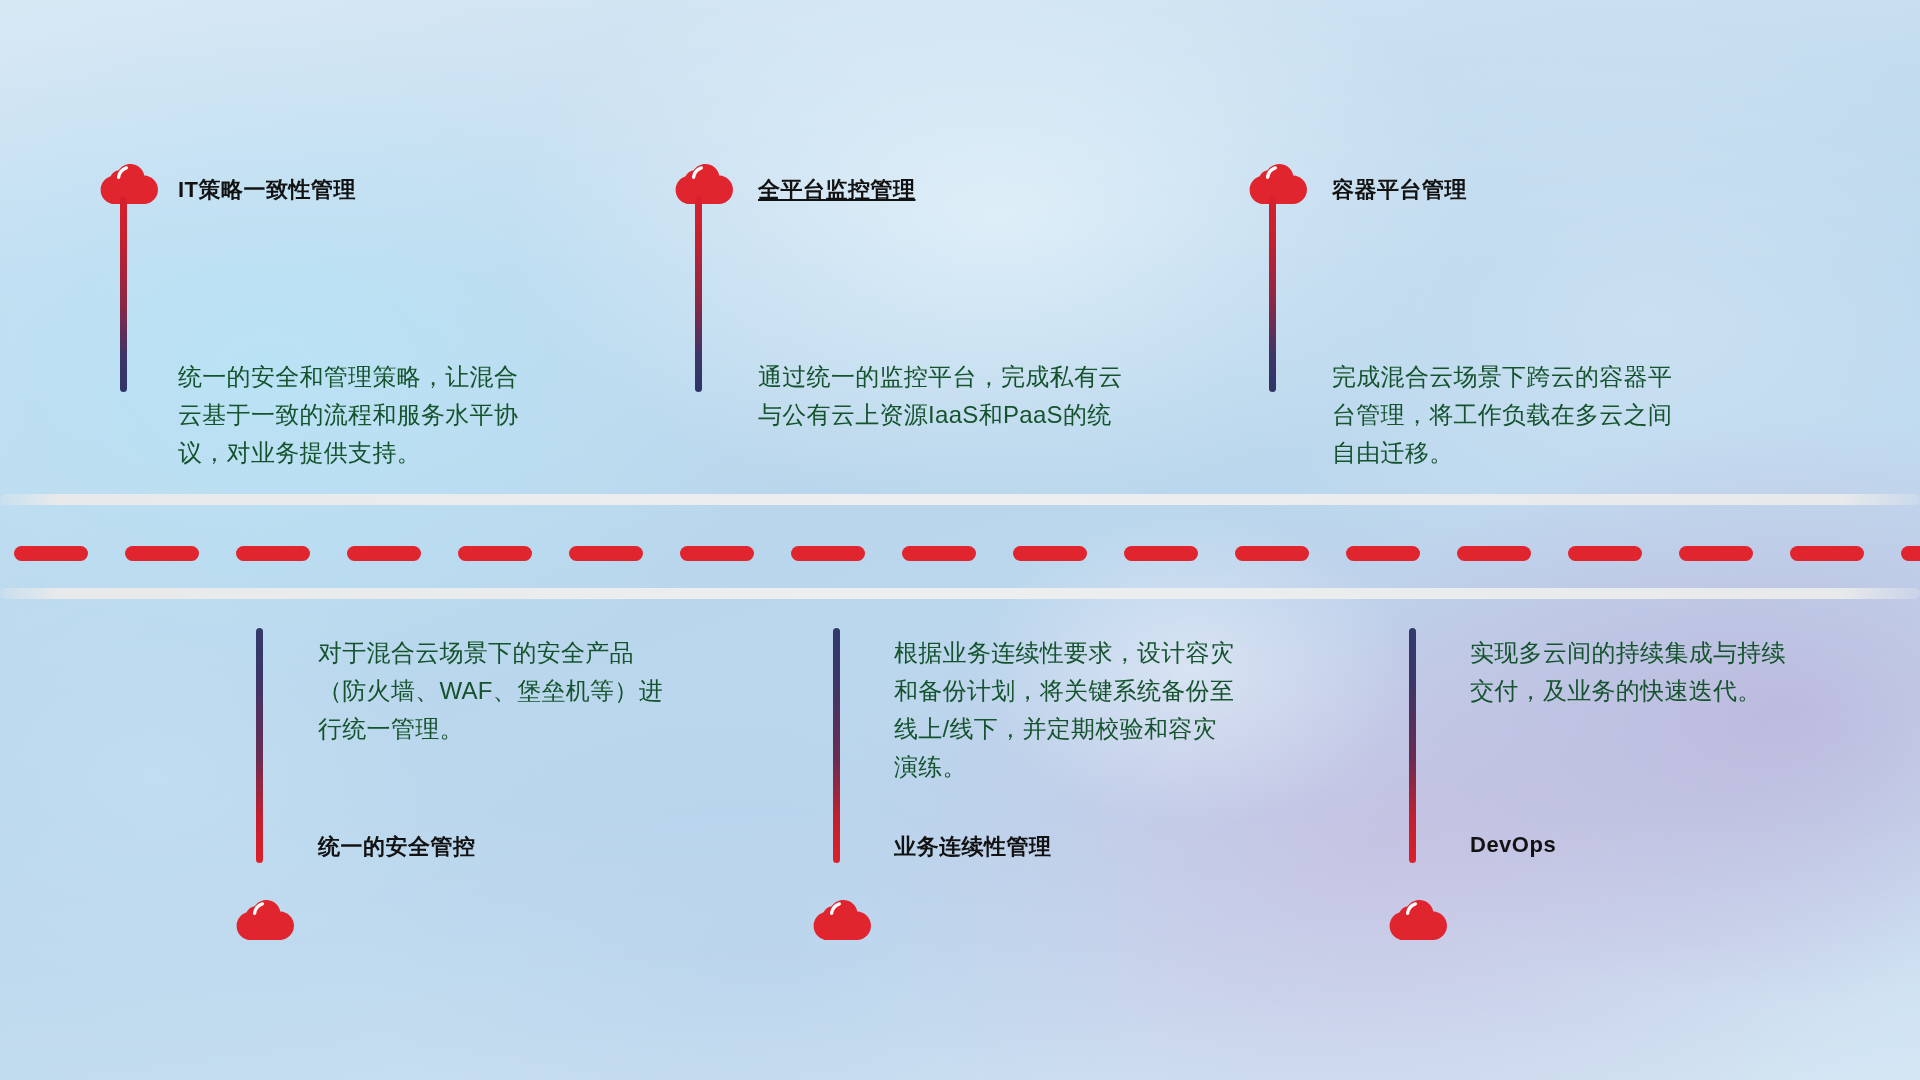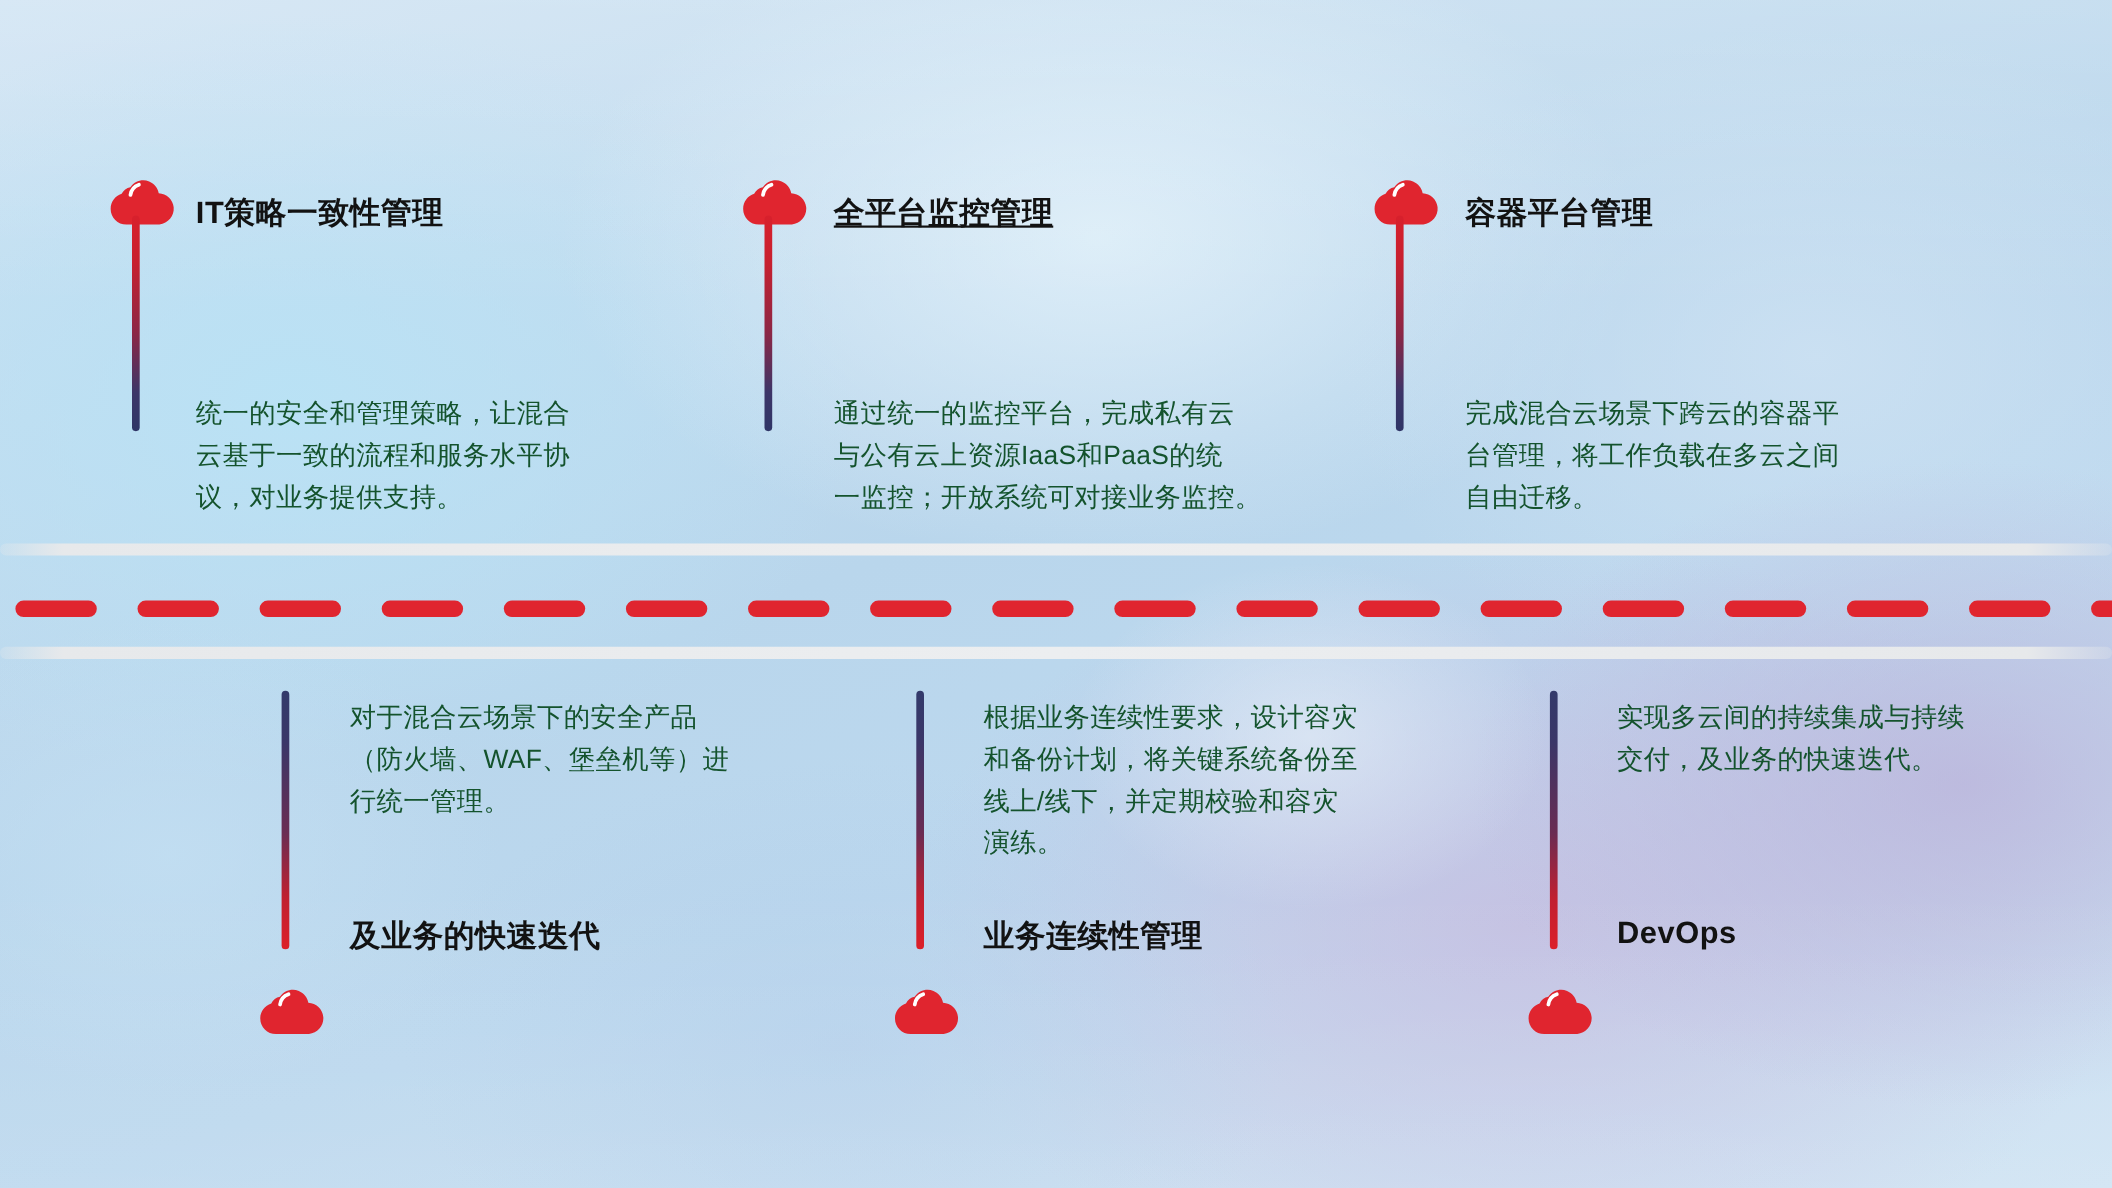--- a/index.html
+++ b/index.html
@@ -72,21 +72,21 @@
   .stem{position:absolute;width:7px;border-radius:4px;}
   .stem-down{ 
     background:linear-gradient(180deg,#d8202c 0%, #c7202f 22%, #8a2746 55%, #3c3568 82%, #2f3566 100%);
   }
   .stem-up{ 
     background:linear-gradient(180deg,#333a6b 0%, #3a3668 20%, #6a2c53 55%, #c02030 80%, #dc2029 100%);
   }
 
   .title{
     position:absolute;white-space:nowrap;
-    font-size:28px;font-weight:700;color:#121212;letter-spacing:.5px;
+    font-size:22px;font-weight:700;color:#121212;letter-spacing:.5px;
   }
   .body{
     position:absolute;
     font-size:24px;line-height:38px;color:#14532d;
     letter-spacing:.3px;
   }
   .body .ln{display:block;white-space:nowrap;}
 </style>
 </head>
 <body>
@@ -148,21 +148,20 @@
       <svg viewBox="0 0 62 47" xmlns="http://www.w3.org/2000/svg">
         <path d="M20.5 8.2C24.3 2.6 31.4 0.4 37.6 2.9c4.7 1.9 7.9 6 8.7 10.7 7.1 0.3 13 5.8 13.6 12.9 0.7 7.9-5.1 14.8-13 15.5-0.5 0-0.9 0.1-1.4 0.1H16.9C9 42.1 2.6 35.8 2.6 27.9c0-6.3 4.1-11.8 10-13.7 1.6-3.2 4.4-5.4 7.9-6z" fill="#e0252f"></path>
         <path d="M20.6 15.2c0.6-4.3 3.6-7.9 7.7-9.3" fill="none" stroke="#ffffff" stroke-width="3.4" stroke-linecap="round"></path>
       </svg>
     </div>
     <div class="stem stem-down" style="left:695px;top:196px;height:196px;"></div>
     <div class="title" style="left:758px;top:175px;text-decoration:underline;">全平台监控管理</div>
     <div class="body" style="left:758px;top:358px;">
       <span class="ln">通过统一的监控平台，完成私有云</span>
       <span class="ln">与公有云上资源IaaS和PaaS的统</span>
-      <span class="ln">一监控；开放系统可对接业务监控。</span>
     </div>
   </div>
 
   <div class="item">
     <div class="cloud" style="left:1247px;top:162px;">
       <svg viewBox="0 0 62 47" xmlns="http://www.w3.org/2000/svg">
         <path d="M20.5 8.2C24.3 2.6 31.4 0.4 37.6 2.9c4.7 1.9 7.9 6 8.7 10.7 7.1 0.3 13 5.8 13.6 12.9 0.7 7.9-5.1 14.8-13 15.5-0.5 0-0.9 0.1-1.4 0.1H16.9C9 42.1 2.6 35.8 2.6 27.9c0-6.3 4.1-11.8 10-13.7 1.6-3.2 4.4-5.4 7.9-6z" fill="#e0252f"></path>
         <path d="M20.6 15.2c0.6-4.3 3.6-7.9 7.7-9.3" fill="none" stroke="#ffffff" stroke-width="3.4" stroke-linecap="round"></path>
       </svg>
     </div>
@@ -175,21 +174,21 @@
     </div>
   </div>
 
   <div class="item">
     <div class="stem stem-up" style="left:256px;top:628px;height:235px;"></div>
     <div class="body" style="left:318px;top:634px;">
       <span class="ln">对于混合云场景下的安全产品</span>
       <span class="ln">（防火墙、WAF、堡垒机等）进</span>
       <span class="ln">行统一管理。</span>
     </div>
-    <div class="title" style="left:318px;top:832px;">及业务的快速迭代</div>
+    <div class="title" style="left:318px;top:832px;">统一的安全管控</div>
     <div class="cloud" style="left:234px;top:898px;">
       <svg viewBox="0 0 62 47" xmlns="http://www.w3.org/2000/svg">
         <path d="M20.5 8.2C24.3 2.6 31.4 0.4 37.6 2.9c4.7 1.9 7.9 6 8.7 10.7 7.1 0.3 13 5.8 13.6 12.9 0.7 7.9-5.1 14.8-13 15.5-0.5 0-0.9 0.1-1.4 0.1H16.9C9 42.1 2.6 35.8 2.6 27.9c0-6.3 4.1-11.8 10-13.7 1.6-3.2 4.4-5.4 7.9-6z" fill="#e0252f"></path>
         <path d="M20.6 15.2c0.6-4.3 3.6-7.9 7.7-9.3" fill="none" stroke="#ffffff" stroke-width="3.4" stroke-linecap="round"></path>
       </svg>
     </div>
   </div>
 
   <div class="item">
     <div class="stem stem-up" style="left:833px;top:628px;height:235px;"></div>

